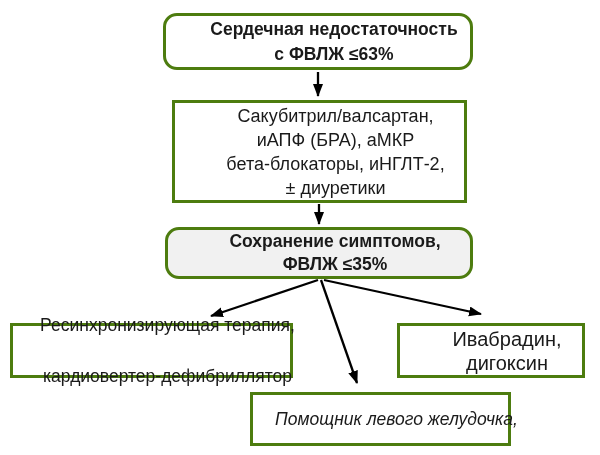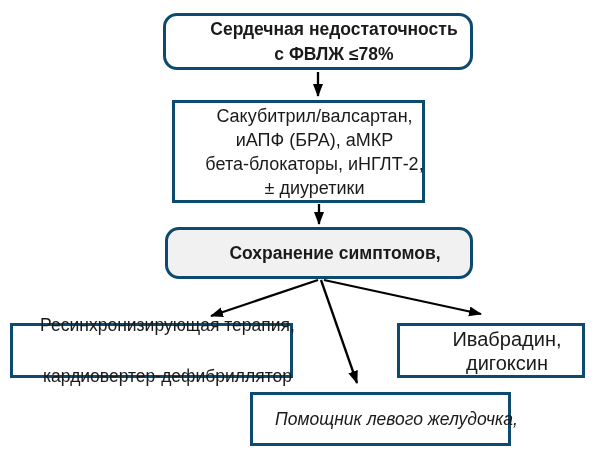--- a/index.html
+++ b/index.html
@@ -23,21 +23,21 @@
     width: 600px;
     height: 455px;
     z-index: 1;
     pointer-events: none;
   }
   .node {
     position: absolute;
     z-index: 2;
     box-sizing: border-box;
     background: #ffffff;
-    border: 3px solid #0c4a6e;
+    border: 3px solid #4d7c0f;
     display: flex;
     flex-direction: column;
     justify-content: center;
     align-items: center;
     text-align: center;
     padding-left: 32px;
   }
   .node .line {
     white-space: nowrap;
   }
@@ -50,21 +50,21 @@
   }
   .highlight {
     background: #f1f1f1;
   }
   
   .node-heart-failure {
     left: 163px; top: 13px; width: 310px; height: 57px;
     font-size: 17.5px; line-height: 25px;
   }
   .node-medications {
-    left: 172px; top: 100px; width: 253px; height: 103px;
+    left: 172px; top: 100px; width: 295px; height: 103px;
     font-size: 18px; line-height: 24px;
   }
   .node-persistent {
     left: 165px; top: 227px; width: 308px; height: 52px;
     font-size: 17.5px; line-height: 23px;
   }
   .node-crt {
     left: 10px; top: 323px; width: 283px; height: 55px;
     font-size: 17.5px; line-height: 24px; gap: 27px;
   }
@@ -90,32 +90,33 @@
     </defs>
     <line x1="318" y1="72" x2="318" y2="96" stroke="#000000" stroke-width="2.3" marker-end="url(#ah)"></line>
     <line x1="319" y1="204" x2="319" y2="224" stroke="#000000" stroke-width="2.3" marker-end="url(#ah)"></line>
     <line x1="318" y1="280" x2="211" y2="316" stroke="#000000" stroke-width="2.3" marker-end="url(#ah)"></line>
     <line x1="321" y1="280" x2="357" y2="383" stroke="#000000" stroke-width="2.3" marker-end="url(#ah)"></line>
     <line x1="324" y1="280" x2="481" y2="314" stroke="#000000" stroke-width="2.3" marker-end="url(#ah)"></line>
   </svg>
 
   <div class="node rounded bold node-heart-failure">
     <div class="line">Сердечная недостаточность</div>
-    <div class="line">с ФВЛЖ ≤78%</div>
+    <div class="line">с ФВЛЖ ≤63%</div>
   </div>
 
   <div class="node node-medications">
     <div class="line">Сакубитрил/валсартан,</div>
     <div class="line">иАПФ (БРА), аМКР</div>
     <div class="line">бета-блокаторы, иНГЛТ-2,</div>
     <div class="line">± диуретики</div>
   </div>
 
   <div class="node rounded bold highlight node-persistent">
     <div class="line">Сохранение симптомов,</div>
+    <div class="line">ФВЛЖ ≤35%</div>
   </div>
 
   <div class="node node-crt">
     <div class="line">Ресинхронизирующая терапия,</div>
     <div class="line">кардиовертер-дефибриллятор</div>
   </div>
 
   <div class="node node-ivabradine">
     <div class="line">Ивабрадин,</div>
     <div class="line">дигоксин</div>

